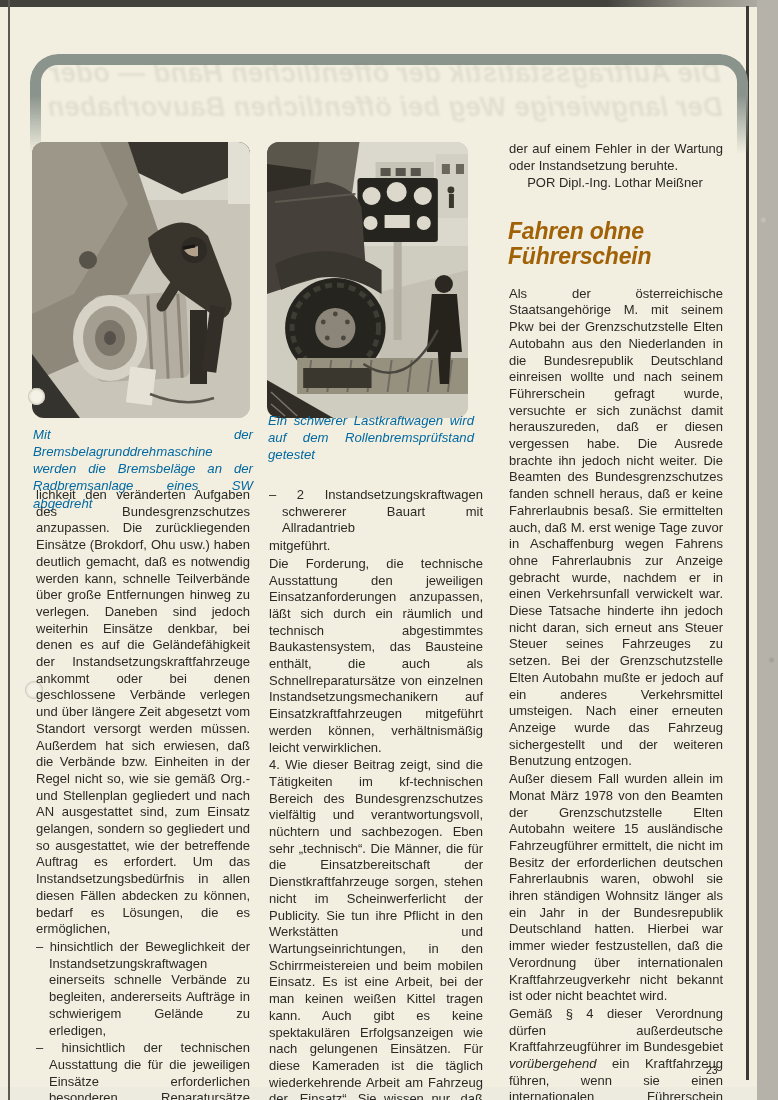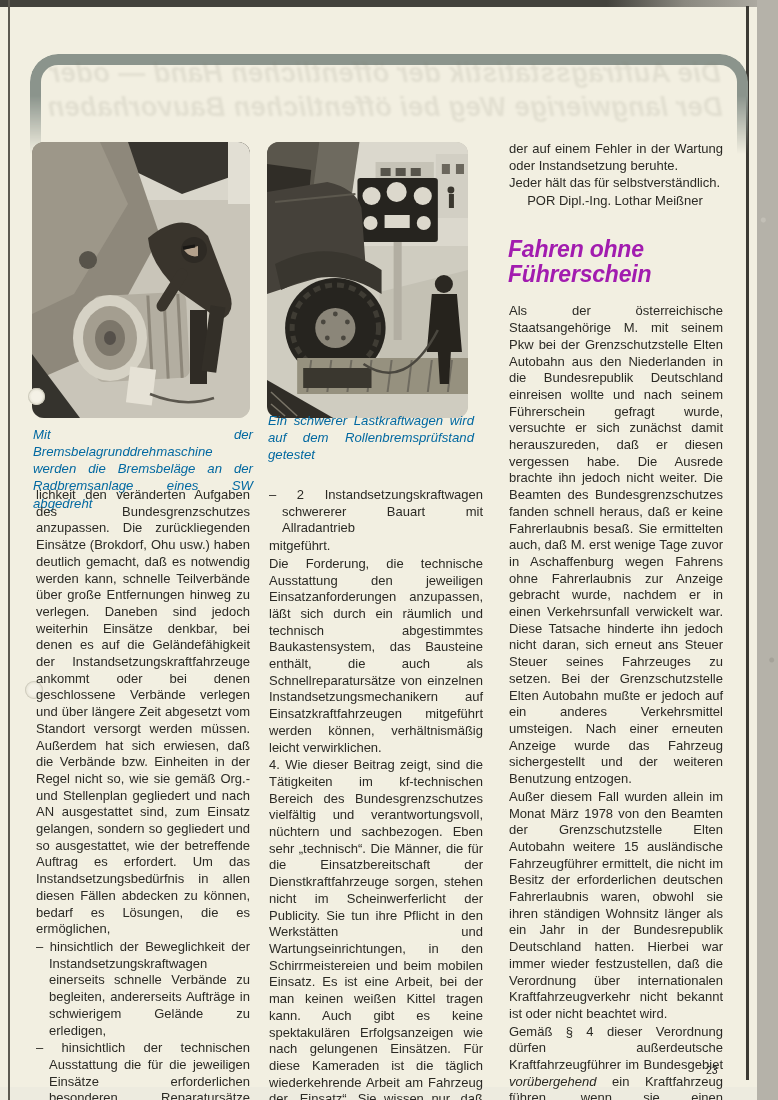--- a/index.html
+++ b/index.html
@@ -48,21 +48,21 @@
   .col{position:absolute;font-size:13px;line-height:1.285;text-align:justify;}
   .col p{margin:1px;}
   .hang{padding-left:13px;text-indent:-13px;}
   .gap{margin-top:10px;}
   #col-left{left:35px;top:486px;width:216px;}
   #col-mid{left:268px;top:486px;width:216px;}
   #col-right{left:508px;top:140px;width:216px;}
 
   .byline{text-align:center;padding-right:2px;}
   .headline{font-size:23px;font-weight:bold;font-style:italic;line-height:1.1;
-    letter-spacing:-0.2px;margin:27px 0 16px 0;text-align:left;color:#a21caf;}
+    letter-spacing:-0.2px;margin:27px 0 16px 0;text-align:left;color:#a16207;}
 
   .page-number{position:absolute;left:706px;top:1064px;width:36px;
     font-size:10.5px;font-weight:normal;color:#232220;}
 
   .hole{position:absolute;border-radius:50%;
     background:radial-gradient(circle,#f4f1e6 0 40%,#e4e1d3 70%,#d9d6c7 100%);
     box-shadow:inset 0 0 0 1px #cfccbd;}
   #hole-1{left:28px;top:388px;width:17px;height:17px;}
   #hole-2{left:25px;top:681px;width:18px;height:18px;}
 </style>
@@ -195,21 +195,20 @@
 
 <div class="col" id="col-mid">
   <p class="hang">– 2 Instandsetzungskraftwagen schwererer Bauart mit Allradantrieb</p>
   <p>mitgeführt.</p>
   <p class="gap">Die Forderung, die technische Ausstattung den jeweiligen Einsatzanforderungen anzupassen, läßt sich durch ein räumlich und technisch abgestimmtes Baukastensystem, das Bausteine enthält, die auch als Schnellreparatursätze von einzelnen Instandsetzungsmechanikern auf Einsatzkraftfahrzeugen mitgeführt werden können, verhältnismäßig leicht verwirklichen.</p>
   <p class="gap">4. Wie dieser Beitrag zeigt, sind die Tätigkeiten im kf-technischen Bereich des Bundesgrenzschutzes vielfältig und verantwortungsvoll, nüchtern und sachbezogen. Eben sehr „technisch“. Die Männer, die für die Einsatzbereitschaft der Dienstkraftfahrzeuge sorgen, stehen nicht im Scheinwerferlicht der Publicity. Sie tun ihre Pflicht in den Werkstätten und Wartungseinrichtungen, in den Schirrmeistereien und beim mobilen Einsatz. Es ist eine Arbeit, bei der man keinen weißen Kittel tragen kann. Auch gibt es keine spektakulären Erfolgsanzeigen wie nach gelungenen Einsätzen. Für diese Kameraden ist die täglich wiederkehrende Arbeit am Fahrzeug der „Einsatz“. Sie wissen nur, daß seit Bestehen des BGS kein schwerer Kraftfahrunfall auf einen technischen Mangel zurückgeführt werden konnte,</p>
 </div>
 
 <div class="col" id="col-right">
   <p>der auf einem Fehler in der Wartung oder Instandsetzung beruhte.</p>
-  <p>Jeder hält das für selbstverständlich.</p>
   <p class="byline">POR Dipl.-Ing. Lothar Meißner</p>
   <h2 class="headline">Fahren ohne Führerschein</h2>
   <p>Als der österreichische Staatsangehörige M. mit seinem Pkw bei der Grenzschutzstelle Elten Autobahn aus den Niederlanden in die Bundesrepublik Deutschland einreisen wollte und nach seinem Führerschein gefragt wurde, versuchte er sich zunächst damit herauszureden, daß er diesen vergessen habe. Die Ausrede brachte ihn jedoch nicht weiter. Die Beamten des Bundesgrenzschutzes fanden schnell heraus, daß er keine Fahrerlaubnis besaß. Sie ermittelten auch, daß M. erst wenige Tage zuvor in Aschaffenburg wegen Fahrens ohne Fahrerlaubnis zur Anzeige gebracht wurde, nachdem er in einen Verkehrsunfall verwickelt war. Diese Tatsache hinderte ihn jedoch nicht daran, sich erneut ans Steuer Steuer seines Fahrzeuges zu setzen. Bei der Grenzschutzstelle Elten Autobahn mußte er jedoch auf ein anderes Verkehrsmittel umsteigen. Nach einer erneuten Anzeige wurde das Fahrzeug sichergestellt und der weiteren Benutzung entzogen.</p>
   <p>Außer diesem Fall wurden allein im Monat März 1978 von den Beamten der Grenzschutzstelle Elten Autobahn weitere 15 ausländische Fahrzeugführer ermittelt, die nicht im Besitz der erforderlichen deutschen Fahrerlaubnis waren, obwohl sie ihren ständigen Wohnsitz länger als ein Jahr in der Bundesrepublik Deutschland hatten. Hierbei war immer wieder festzustellen, daß die Verordnung über internationalen Kraftfahrzeugverkehr nicht bekannt ist oder nicht beachtet wird.</p>
   <p><span>Gemäß § 4 dieser Verordnung dürfen außerdeutsche Kraftfahrzeugführer im Bundesgebiet </span><i>vorübergehend</i><span> ein Kraftfahrzeug führen, wenn sie einen internationalen Führerschein besitzen oder eine ausländische Erlaubnis zum Führen von Kraftfahrzeugen nachweisen.</span></p>
 
 </div>
 
 <div class="page-number">23</div>
 

